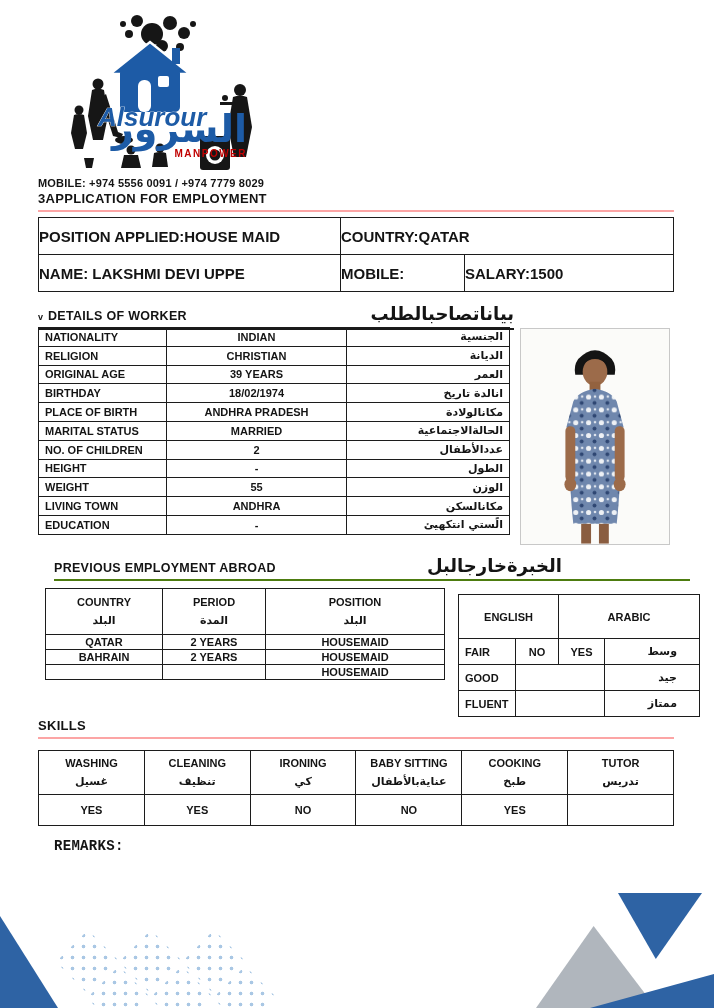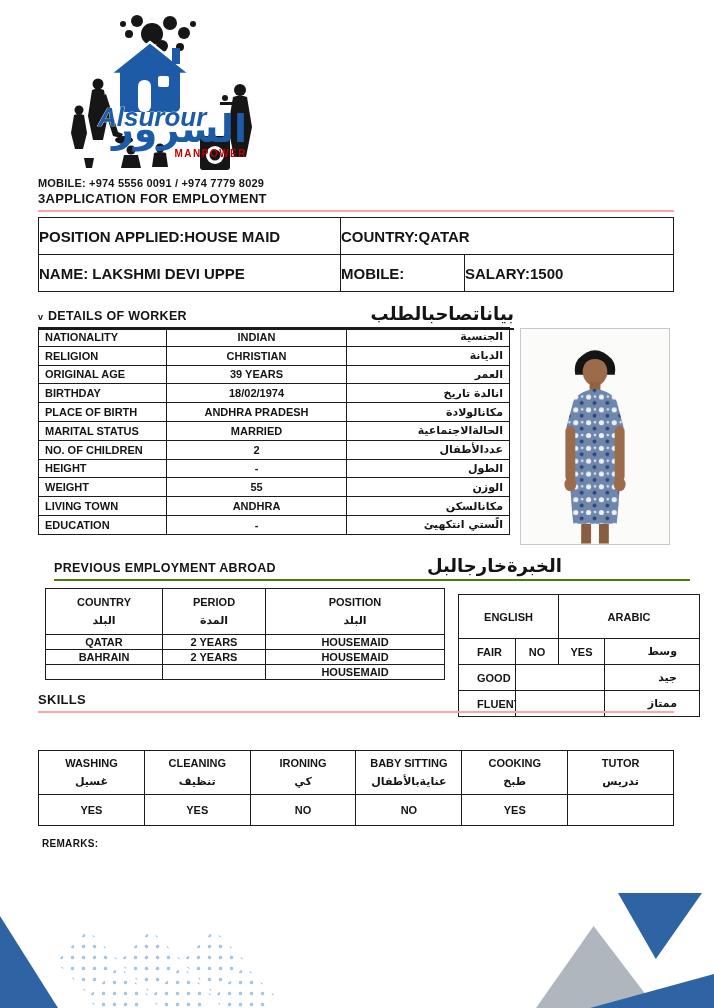--- a/index.html
+++ b/index.html
@@ -55,33 +55,33 @@
   .emp-table { left:45px; top:588px; width:400px; }
   .emp-table td { text-align:center;margin-top:24px; }
   .emp-head td { height:46px; line-height:1.6; }
   .emp-row td { height:15px; }
   .e-c1 { width:117px; } .e-c2 { width:103px; }
 
   
   .lang-table { left:458px; top:594px; width:242px; }
   .lang-head td { height:44px; text-align:center; }
   .lang-row td { height:26px; }
-  .lang-row .lvl { text-align:left; padding-left:18px; }
+  .lang-row .lvl { text-align:left; padding-left:6px; }
   .lang-row .ctr { text-align:center; }
   .lang-row .arb { text-align:right; padding-right:22px; }
   .l-c1 { width:57px; } .l-c2 { width:43px; } .l-c3 { width:46px; }
 
   
-  .skills-head { left:38px; top:692px; width:636px; }
+  .skills-head { left:38px; top:718px; width:636px; }
   .skills-table { left:38px; top:750px; width:636px; }
   .skills-table td { text-align:center; }
   .sk-head td { height:44px; line-height:1.55; }
   .sk-val td { height:31px; }
 
-  .remarks { left:42px; top:838px; font-size:10px; font-weight:bold; letter-spacing:.3px; }
+  .remarks { left:54px; top:838px; font-size:14px; font-weight:bold; letter-spacing:.3px;font-family:Liberation Mono, monospace; }
 
   
   .tri-left  { left:0; top:916px; width:58px; height:92px; background:#2e63a4;
                clip-path:polygon(0 0,100% 100%,0 100%); }
   .dots { width:64px; height:64px;
           background-image:radial-gradient(#a9c7e4 1.7px, transparent 2.1px);
           background-size:11px 11px;
           clip-path:polygon(50% 0,100% 50%,50% 100%,0 50%); }
   .d1 { left:56px;  top:930px; } .d2 { left:119px; top:930px; } .d3 { left:182px; top:930px; }
   .d4 { left:87px;  top:966px; } .d5 { left:150px; top:966px; } .d6 { left:213px; top:966px; }

